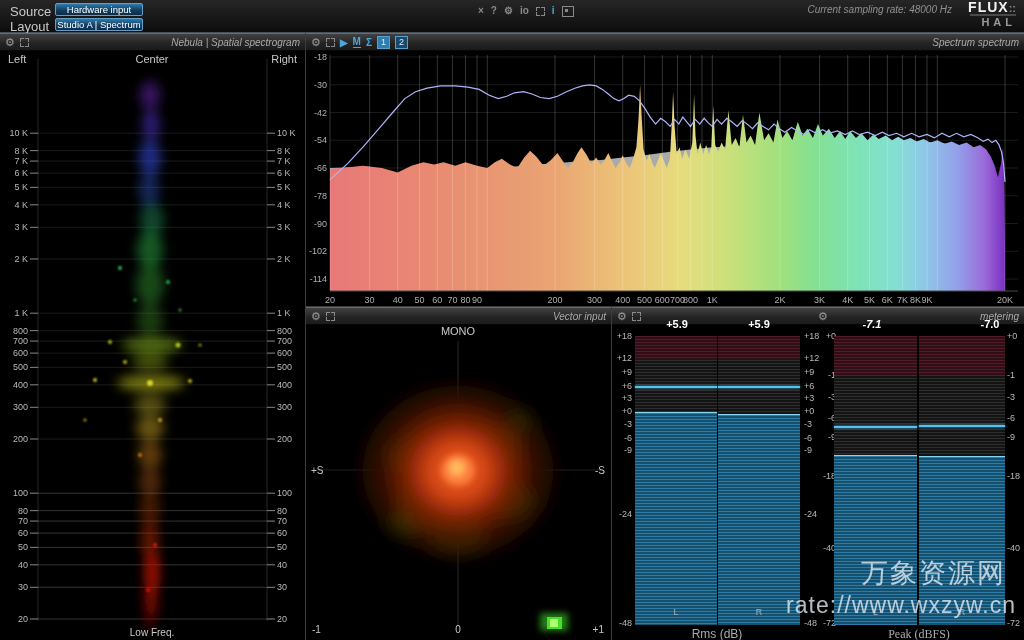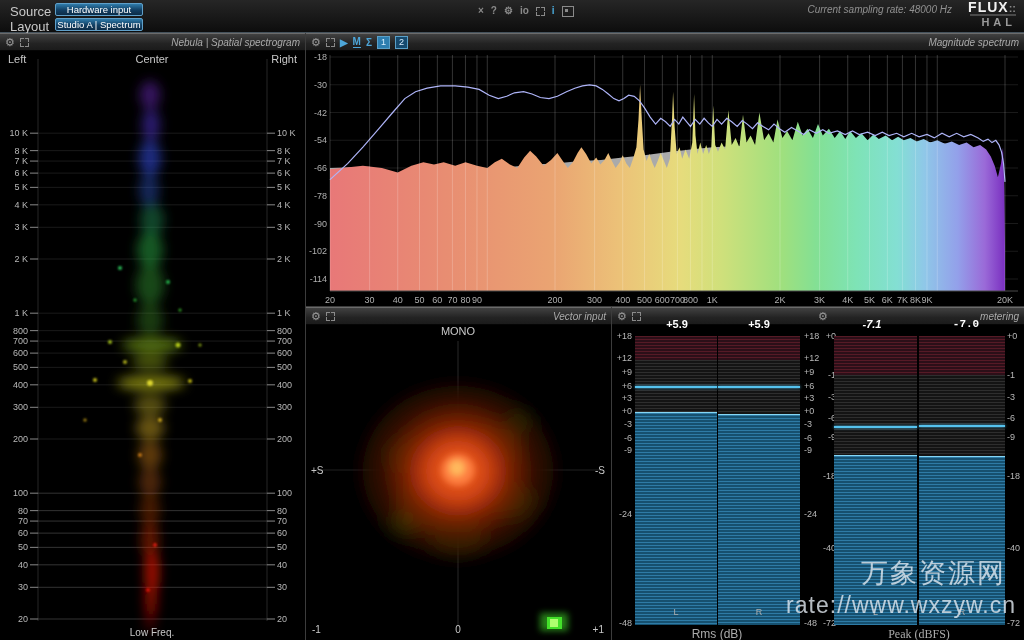--- a/index.html
+++ b/index.html
@@ -296,21 +296,21 @@
           <i class="tl"></i>
           <i class="tr"></i>
           <i class="bl"></i>
           <i class="br"></i>
         </span>
       <span class="tool">▶</span>
       <span class="tool u">M</span>
       <span class="tool">Σ</span>
       <span class="numbtn on">1</span>
       <span class="numbtn off">2</span>
-      <span class="title">Magnitude spectrum</span>
+      <span class="title">Spectrum spectrum</span>
     </div>
     <svg class="psvg" id="spectrum-svg" width="718" height="255">
         <defs>
           <linearGradient id="rg" x1="0" y1="0" x2="1" y2="0">
             <stop offset="0" stop-color="#e87878"></stop>
             <stop offset="0.17" stop-color="#e88d72"></stop>
             <stop offset="0.33" stop-color="#eaa472"></stop>
             <stop offset="0.43" stop-color="#ecc278"></stop>
             <stop offset="0.52" stop-color="#e6dc7c"></stop>
             <stop offset="0.58" stop-color="#cfe07b"></stop>
@@ -501,21 +501,21 @@
         <div class="mbar" style="left: 106px; top: 29px; width: 82px; height: 289px;">
           <div class="zone z-red" style="top: 0px; height: 24px;"></div>
           <div class="zone z-grey" style="top: 24px; height: 54px;"></div>
           <div class="zone z-blue" style="top: 79px; height: 210px;"></div>
           <div class="capline" style="top: 78px;"></div>
           <div class="peakline" style="top: 50px;"></div>
         </div>
         <div class="chlbl" style="left: 147px; top: 300px;">R</div>
         <div class="mcaption" style="left: 105px; top: 320px;">Rms (dB)</div>
         <div class="mval" style="left: 260px; font-style: italic;">-7.1</div>
-        <div class="mval" style="left: 354px; font-family: Liberation Mono, monospace;">-7.0</div>
+        <div class="mval" style="left: 378px;">-7.0</div>
         <div class="mscale" style="left: 206px; top: 24px; text-align: right;">+0</div>
         <div class="mscale" style="left: 395px; top: 24px; text-align: left;">+0</div>
         <div class="mscale" style="left: 206px; top: 63px; text-align: right;">-1</div>
         <div class="mscale" style="left: 395px; top: 63px; text-align: left;">-1</div>
         <div class="mscale" style="left: 206px; top: 85px; text-align: right;">-3</div>
         <div class="mscale" style="left: 395px; top: 85px; text-align: left;">-3</div>
         <div class="mscale" style="left: 206px; top: 106px; text-align: right;">-6</div>
         <div class="mscale" style="left: 395px; top: 106px; text-align: left;">-6</div>
         <div class="mscale" style="left: 206px; top: 125px; text-align: right;">-9</div>
         <div class="mscale" style="left: 395px; top: 125px; text-align: left;">-9</div>

